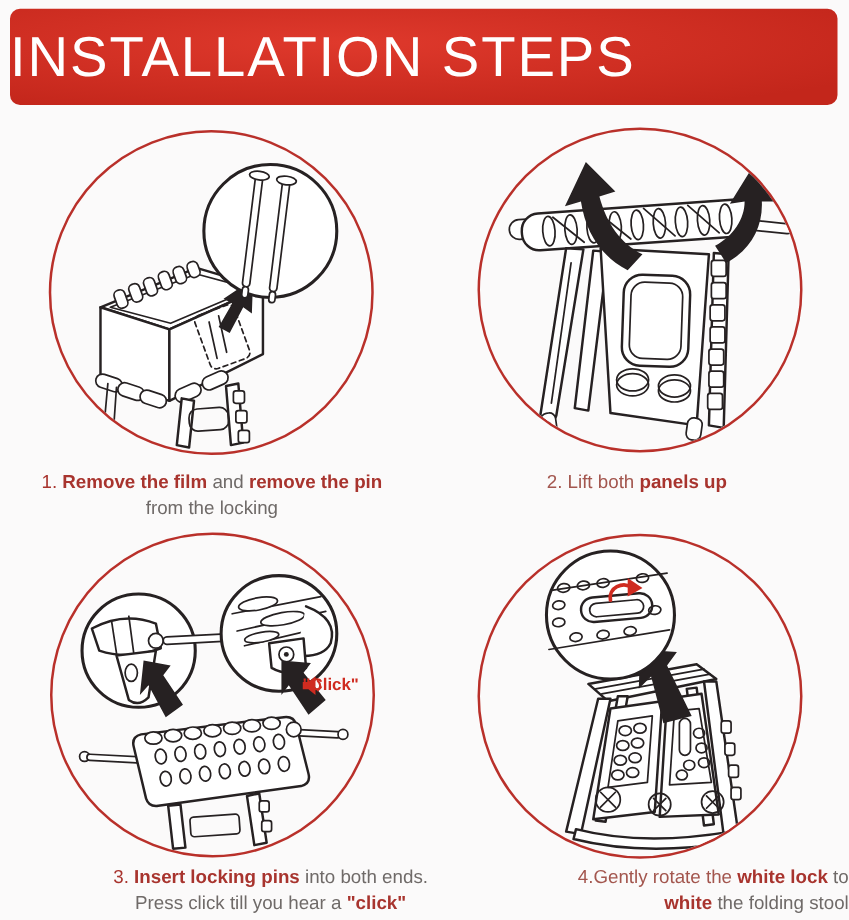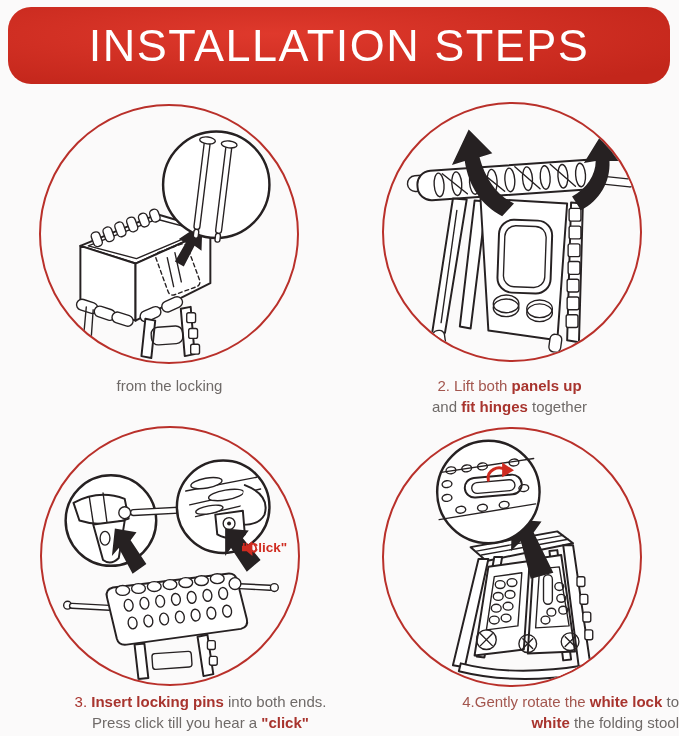--- a/index.html
+++ b/index.html
@@ -4,23 +4,23 @@
 <style>
   html,body{margin:0;padding:0;}
   body{
     width:679px;height:736px;position:relative;overflow:hidden;
     background:var(--background,#fbfafa);
     font-family:"Liberation Sans","DejaVu Sans",sans-serif;
     -webkit-font-smoothing:antialiased;
   }
   .banner{
     position:absolute;left:8px;top:7px;width:662px;height:77px;
-    border-radius:23px;
+    border-radius:8px;
     background:radial-gradient(ellipse at 40% 35%, var(--banner_red) 0%, var(--banner_red_dark) 85%);
-    display:flex;align-items:center;justify-content:center;
+    display:flex;align-items:center;justify-content:flex-start;
     color:var(--banner_text,#fff);
     font-size:45px;letter-spacing:1.5px;white-space:pre;
   }
   .banner .t-reg{font-weight:normal;}
   .banner .t-bold{font-weight:normal;}
 
   .step-circle{
     position:absolute;width:256px;height:256px;border-radius:50%;
     border:2px solid var(--circle_border);
     background:transparent;overflow:hidden;
@@ -30,21 +30,21 @@
   #c2{left:382px;top:102px;}
   #c3{left:40px;top:426px;}
   #c4{left:382px;top:427px;}
 
   .caption{
     position:absolute;width:339px;text-align:center;
     font-size:15px;line-height:21px;
   }
   #cap1{left:0;top:375px;}
   #cap2{left:340px;top:375px;}
-  #cap3{left:0;top:691px;padding-left:31px;}
+  #cap3{left:16px;top:691px;padding-left:31px;}
   #cap4{left:340px;top:691px;text-align:right;}
   .seg-bold-red{color:var(--emphasis_red);font-weight:bold;}
   .seg-red{color:var(--emphasis_red);}
   .seg-muted-red{color:var(--muted_red);}
   .seg-gray{color:var(--text_gray);}
 
   
   .ln{fill:none;stroke:var(--line_art);stroke-width:2;stroke-linecap:round;stroke-linejoin:round;}
   .ln15{fill:none;stroke:var(--line_art);stroke-width:1.4;stroke-linecap:round;stroke-linejoin:round;}
   .lnf{fill:#fff;stroke:var(--line_art);stroke-width:2;stroke-linecap:round;stroke-linejoin:round;}
@@ -325,25 +325,25 @@
       <rect x="89" y="53" width="44" height="11" rx="5.5" class="ln15" transform="rotate(-5 111 58)"></rect>
       <g>
         <path d="M106,52 C104,42 116,36 124,42" fill="none" stroke="var(--click_red)" stroke-width="3" stroke-linecap="round"></path>
         <polygon points="120,34 132,42 120,49" fill="var(--click_red)"></polygon>
       </g>
     </g>
   </svg>
 </div>
 
 <div id="cap1" class="caption">
+    <div><span class="seg-red">1. </span><span class="seg-bold-red">Remove the film</span><span class="seg-gray"> and </span><span class="seg-bold-red">remove the pin</span></div>
     <div><span class="seg-gray">from the locking</span></div>
   </div>
 <div id="cap2" class="caption">
     <div><span class="seg-muted-red">2. Lift both </span><span class="seg-bold-red">panels up</span></div>
-    <div><span class="seg-gray">and </span><span class="seg-bold-red">fit hinges</span><span class="seg-gray"> together</span></div>
   </div>
 <div id="cap3" class="caption">
     <div><span class="seg-red">3. </span><span class="seg-bold-red">Insert locking pins</span><span class="seg-gray"> into both ends.</span></div>
     <div><span class="seg-gray">Press click till you hear a </span><span class="seg-bold-red">"click"</span></div>
   </div>
 <div id="cap4" class="caption">
     <div><span class="seg-muted-red">4.Gently rotate the </span><span class="seg-bold-red">white lock</span><span class="seg-gray"> to</span></div>
     <div><span class="seg-bold-red">white</span><span class="seg-gray"> the folding stool</span></div>
   </div>
 

